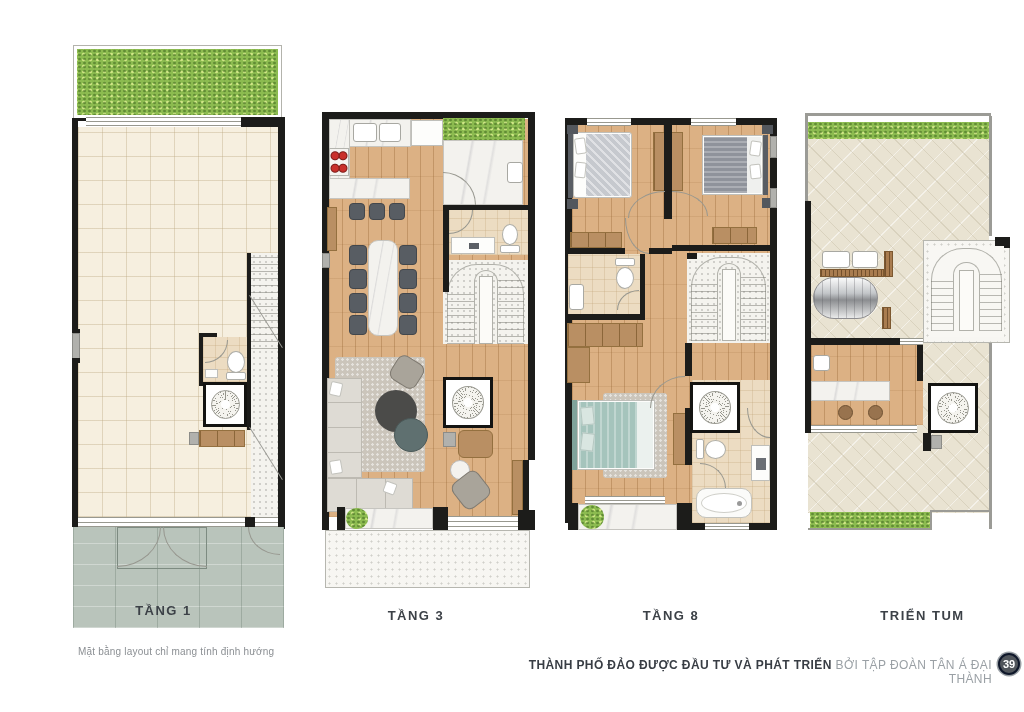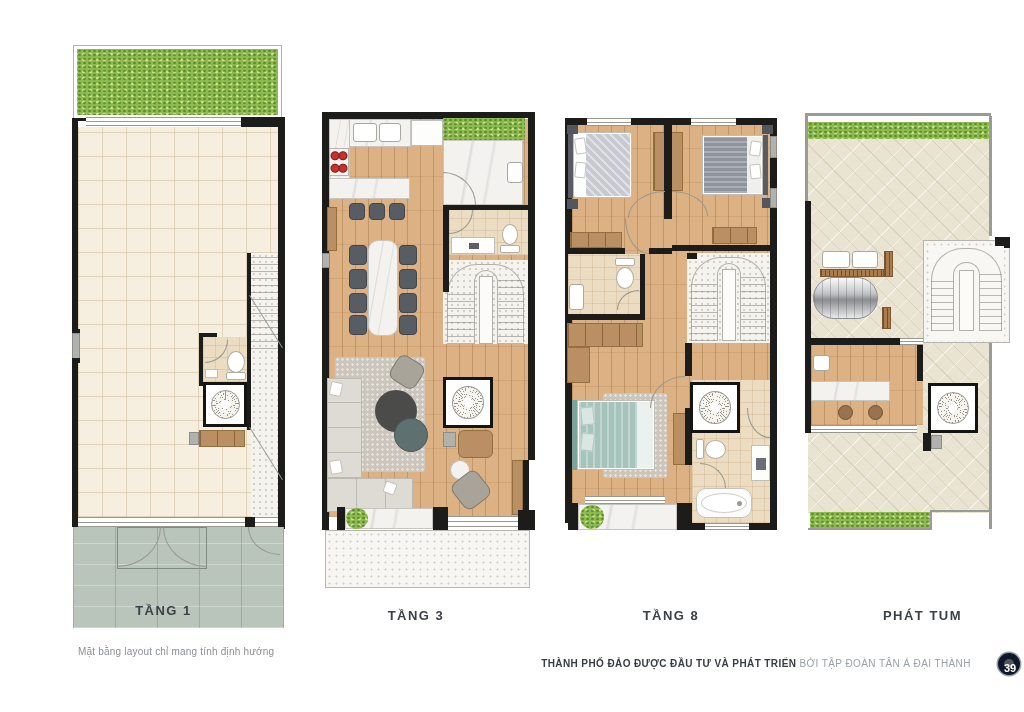--- a/index.html
+++ b/index.html
@@ -43,23 +43,23 @@
   .chair{background:#585d63;border:1px solid #43474c;border-radius:4px}
   .achair{background:#a9a49a;border:1px solid #7f7a71;border-radius:8px}
   .sofa{background:#dedbd4;border:1px solid #bdbab2}
   .rug{background:#cbc5bb;background-image:radial-gradient(circle, rgba(255,255,255,.5) 0 1px, transparent 1.5px);background-size:5px 5px;border-radius:3px}
   .circle{border-radius:50%}
   .pillow{background:#fff;border:1px solid #c2c2bc;border-radius:2px}
   .tub{background:#fbfbf9;border:1px solid #c3c3bd;border-radius:10px}
   .stove{background:#f5f4f1;border:1px solid #b5b5af;background-image:radial-gradient(circle at 28% 26%, #c9302c 3px, #7d1d1a 4px, transparent 5px),radial-gradient(circle at 72% 26%, #c9302c 3px, #7d1d1a 4px, transparent 5px),radial-gradient(circle at 28% 74%, #c9302c 3px, #7d1d1a 4px, transparent 5px),radial-gradient(circle at 72% 74%, #c9302c 3px, #7d1d1a 4px, transparent 5px)}
   .floor-label{position:absolute;font-weight:700;font-size:13px;letter-spacing:1.5px;color:#3c4147;text-align:center}
   .disclaimer{position:absolute;font-size:10px;color:#8b8f93;letter-spacing:.2px}
-  .credit{position:absolute;font-size:10px;text-align:center;letter-spacing:.4px;color:#9aa0a5}
+  .credit{position:absolute;font-size:12px;text-align:right;letter-spacing:.4px;color:#9aa0a5}
   .credit b{color:#383d44;font-weight:800}
-  .badge{position:absolute;width:22px;height:22px;border-radius:50%;background:#51565c;color:#fff;border:6px solid #0f172a;box-shadow:0 0 0 1.5px #9aa0a5;font-size:11px;font-weight:700;line-height:18px;text-align:center}
+  .badge{position:absolute;width:22px;height:22px;border-radius:50%;background:#51565c;color:#fff;border:2px solid #0f172a;box-shadow:0 0 0 1.5px #9aa0a5;font-size:11px;font-weight:700;line-height:18px;text-align:center}
 </style>
 </head>
 <body>
 
 <div class="plan" style="left:72px;top:45px;width:215px;height:585px">
   <div class="grassframe" style="left:1px;top:0;width:209px;height:74px">
     <div class="grass" style="left:3px;top:3px;width:201px;height:66px"></div>
   </div>
   <div class="wall" style="left:0;top:73px;width:212px;height:3px"></div>
   <div class="win" style="left:14px;top:72px;width:155px;height:9px"></div>
@@ -293,17 +293,17 @@
     <div class="fan" style="left:6px;top:6px;width:32px;height:32px"></div>
   </div>
   <div class="wall" style="left:118px;top:320px;width:8px;height:18px"></div>
   <div class="gray" style="left:126px;top:322px;width:11px;height:14px"></div>
   <div class="win" style="left:6px;top:312px;width:106px;height:8px"></div>
   <div class="grass" style="left:5px;top:399px;width:120px;height:16px"></div>
   <div class="wallg" style="left:3px;top:415px;width:122px;height:2px"></div>
   <div class="wallg" style="left:125px;top:397px;width:61px;height:2px"></div>
   <div class="wallg" style="left:125px;top:397px;width:2px;height:20px"></div>
 </div>
-<div class="floor-label" style="left:830px;top:608px;width:185px">PHÁT TUM</div>
+<div class="floor-label" style="left:830px;top:608px;width:185px">TRIỂN TUM</div>
 
 <div class="disclaimer" style="left:78px;top:646px">Mặt bằng layout chỉ mang tính định hướng</div>
 <div class="credit" style="left:520px;top:658px;width:472px"><b>THÀNH PHỐ ĐẢO ĐƯỢC ĐẦU TƯ VÀ PHÁT TRIỂN</b> <span>BỞI TẬP ĐOÀN TÂN Á ĐẠI THÀNH</span></div>
 <div class="badge" style="left:998px;top:653px">39</div>
 
 </body></html>

